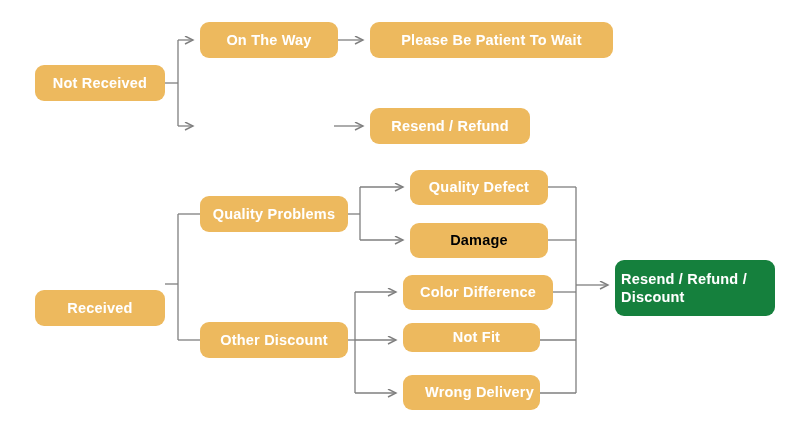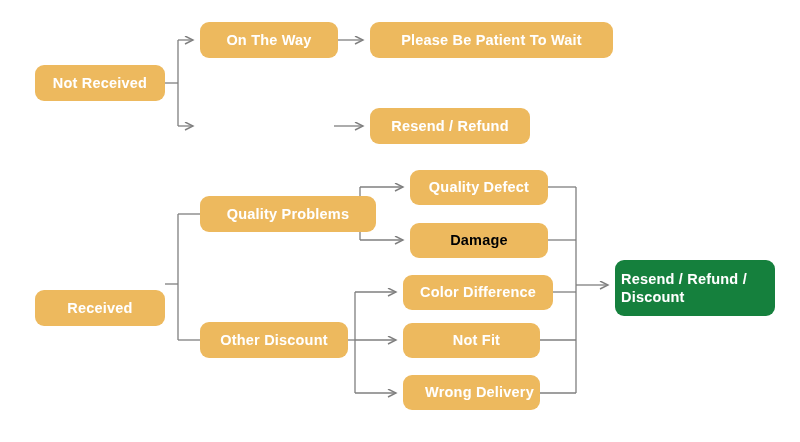--- a/index.html
+++ b/index.html
@@ -90,22 +90,22 @@
 
       <path d="M576,285 L608,285" marker-end="url(#arrowhead)"></path>
     </g>
   </svg>
 
   <div class="node" style="left: 35px; top: 65px; width: 130px; height: 36px; background: rgb(237, 185, 94); color: rgb(255, 255, 255);">Not Received</div>
   <div class="node" style="left: 200px; top: 22px; width: 138px; height: 36px; background: rgb(237, 185, 94); color: rgb(255, 255, 255);">On The Way</div>
   <div class="node" style="left: 370px; top: 22px; width: 243px; height: 36px; background: rgb(237, 185, 94); color: rgb(255, 255, 255);">Please Be Patient To Wait</div>
   <div class="node" style="left: 370px; top: 108px; width: 160px; height: 36px; background: rgb(237, 185, 94); color: rgb(255, 255, 255);">Resend / Refund</div>
   <div class="node" style="left: 35px; top: 266px; width: 130px; height: 36px; background: rgb(237, 185, 94); color: rgb(255, 255, 255); margin-top: 24px;">Received</div>
-  <div class="node" style="left: 200px; top: 196px; width: 176px; height: 36px; background: rgb(237, 185, 94); color: rgb(255, 255, 255);">Quality Problems</div>
+  <div class="node" style="left: 200px; top: 196px; width: 148px; height: 36px; background: rgb(237, 185, 94); color: rgb(255, 255, 255);">Quality Problems</div>
   <div class="node" style="left: 200px; top: 322px; width: 148px; height: 36px; background: rgb(237, 185, 94); color: rgb(255, 255, 255);">Other Discount</div>
   <div class="node" style="left: 410px; top: 170px; width: 138px; height: 35px; background: rgb(237, 185, 94); color: rgb(255, 255, 255);">Quality Defect</div>
   <div class="node" style="left: 410px; top: 223px; width: 138px; height: 35px; background: rgb(237, 185, 94); color: #000000;">Damage</div>
   <div class="node" style="left: 403px; top: 275px; width: 150px; height: 35px; background: rgb(237, 185, 94); color: rgb(255, 255, 255);">Color Difference</div>
-  <div class="node" style="left: 403px; top: 323px; width: 137px; height: 35px; background: rgb(237, 185, 94); color: rgb(255, 255, 255); padding-left: 16px;">Not Fit</div>
+  <div class="node" style="left: 403px; top: 323px; width: 137px; height: 29px; background: rgb(237, 185, 94); color: rgb(255, 255, 255); padding-left: 16px;">Not Fit</div>
   <div class="node" style="left: 403px; top: 375px; width: 137px; height: 35px; background: rgb(237, 185, 94); color: rgb(255, 255, 255); padding-left: 22px;">Wrong Delivery</div>
   <div class="node" style="left: 615px; top: 260px; width: 160px; height: 56px; background: #15803d; color: rgb(255, 255, 255);">Resend / Refund / Discount</div>
 
 </div>
 
 </body></html>

